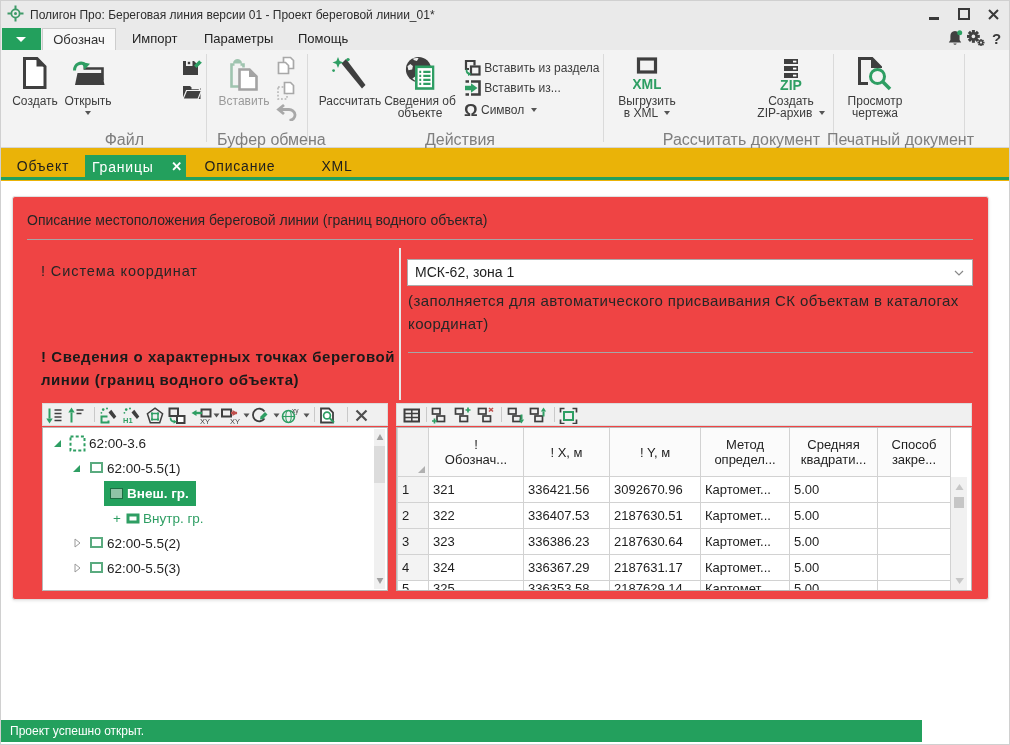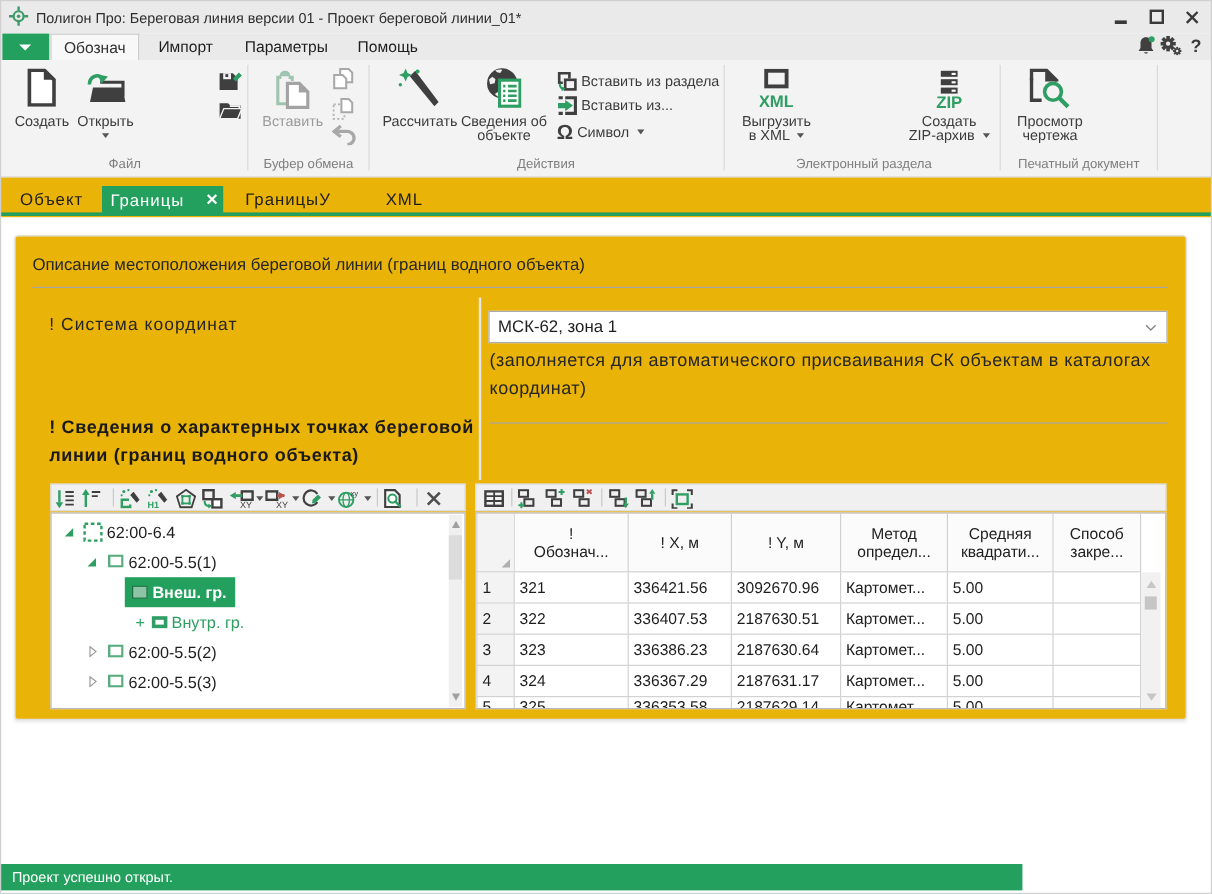--- a/index.html
+++ b/index.html
@@ -15,53 +15,53 @@
   #appbtn { position:absolute; left:2px; top:0px; width:39px; height:22px; background:#23a05d; }
   #appbtn:after { content:""; position:absolute; left:14px; top:9px; border-left:5px solid transparent;
       border-right:5px solid transparent; border-top:5px solid #fff; }
   .mtab { position:absolute; top:0; height:22px; line-height:22px; font-size:13px; color:#1e1e1e; text-align:center; }
   #mtab-active { position:absolute; left:42px; top:0px; width:74px; height:22px; background:#f8f8f8;
       border:1px solid #cdcdcd; border-bottom:none; line-height:22px; font-size:13px; text-align:center; }
   
   #ribbon { position:absolute; left:0; top:50px; width:1010px; height:98px; background:#f3f3f3;
             border-bottom:1px solid #d5d5d5; }
   .gsep { position:absolute; top:4px; height:88px; width:1px; background:#dadada; }
-  .glabel { position:absolute; top:81px; font-size:11px; color:#7e7e7e; text-align:center; white-space:nowrap; }
+  .glabel { position:absolute; top:81px; font-size:16px; color:#7e7e7e; text-align:right; white-space:nowrap; }
   .rbtn { position:absolute; top:4px; height:92px; text-align:center; font-size:12px; color:#3c3c3c; line-height:12.3px; }
   .rbtn .ric { position:absolute; left:50%; transform:translateX(-50%); top:3px; }
   .rbtn .rlab { position:absolute; top:41px; left:0; width:100%; }
   .dis { color:#9a9a9a; }
   .smallrow { position:absolute; font-size:12px; color:#3c3c3c; white-space:nowrap; }
   .darr { display:inline-block; width:0; height:0; border-left:3.5px solid transparent;
       border-right:3.5px solid transparent; border-top:4px solid #555; vertical-align:2px; margin-left:3px;}
   
   #doctabs { position:absolute; left:0; top:148px; width:1010px; height:33px; background:#eab308; }
   #doctabs .uline { position:absolute; left:0; top:29px; width:1010px; height:3px; background:#23a05d; }
   .dtab { position:absolute; top:7px; height:23px; line-height:23px; font-size:14px; letter-spacing:.8px; color:#1e1e1e; text-align:center; }
   #dtab-act { position:absolute; left:85px; top:7px; width:101px; height:25px; background:#23a05d; color:#fff;
       font-size:14px; letter-spacing:.8px; line-height:24px; padding-left:7px; }
 #dtab-act .x { position:absolute; right:3px; top:0; font-size:13px; font-weight:bold; }
   
-  #card { position:absolute; left:12px; top:196px; width:977px; height:404px; background:#eab308;
+  #card { position:absolute; left:12px; top:196px; width:977px; height:404px; background:#ef4444;
       border:1px solid #e0e0e0; border-radius:3px; box-shadow:0 1px 3px rgba(0,0,0,.10); }
   .hr { position:absolute; height:1px; background:#a6a6a6; }
   
   #combo { position:absolute; left:394px; top:62px; width:566px; height:27px; border:1px solid #ababab;
       background:#fff; font-size:14px; line-height:25px; padding-left:7px; color:#1e1e1e; }
   
   .toolbar { position:absolute; top:206px; height:23px; background:#f0f0f0; border:1px solid #dcdcdc; }
   #treepanel { position:absolute; left:29px; top:230px; width:346px; height:164px; border:1px solid #b8b8b8; background:#fff; }
   #tablepanel { position:absolute; left:383px; top:230px; width:576px; height:164px; border:1px solid #b8b8b8; background:#fff; overflow:hidden;}
   .trow { position:absolute; left:0; height:25px; line-height:25px; font-size:13.5px; color:#1e1e1e; white-space:nowrap; }
   
   table { border-collapse:collapse; table-layout:fixed; font-size:13px; color:#1e1e1e; margin-top:-1px; }
   td,th { border:1px solid #d2d2d2; padding:0 0 0 4px; text-align:left; font-weight:normal;
       white-space:nowrap; overflow:hidden; }
   
-  #statusbar { position:absolute; left:0; top:720px; width:852px; height:22px; background:#23a05d; }
+  #statusbar { position:absolute; left:0; top:720px; width:922px; height:22px; background:#23a05d; }
   #statusbar span { position:absolute; left:10px; top:4px; font-size:12px; color:#fff; }
 </style></head>
 <body>
 <div id="winborder"></div>
 
 <div id="titlebar">
   <svg class="abs" style="left:7px;top:5px" width="17" height="17" viewBox="0 0 17 17">
     <circle cx="8.5" cy="8.5" r="4.1" fill="none" stroke="#3e9a68" stroke-width="1.8"></circle>
     <circle cx="8.5" cy="8.5" r="1.5" fill="#3e9a68"></circle>
     <path d="M8.5 0.5v3.4 M8.5 13.1v3.4 M0.5 8.5h3.4 M13.1 8.5h3.4" stroke="#3e9a68" stroke-width="2"></path>
@@ -108,21 +108,21 @@
 
 <div id="ribbon">
   <div class="gsep" style="left:206px"></div>
   <div class="gsep" style="left:307px"></div>
   <div class="gsep" style="left:603px"></div>
   <div class="gsep" style="left:833px"></div>
   <div class="gsep" style="left:964px"></div>
   <div class="glabel" style="left:64px;width:80px">Файл</div>
   <div class="glabel" style="left:217px;width:80px">Буфер обмена</div>
   <div class="glabel" style="left:415px;width:80px">Действия</div>
-  <div class="glabel" style="left:620px;width:200px">Электронный раздела</div>
+  <div class="glabel" style="left:620px;width:200px">Рассчитать документ</div>
   <div class="glabel" style="left:824px;width:150px">Печатный документ</div>
 
   <div class="rbtn" style="left:7px;width:56px">
     <svg class="ric" width="25" height="32" viewBox="0 0 25 32" id="ic-new">
         <path d="M2 1.5h12.5l8 8v21H2z" fill="#fff" stroke="#3f3f3f" stroke-width="3"></path>
         <path d="M14 1l8.5 8.5H14z" fill="#3f3f3f"></path>
       </svg>
     <div class="rlab">Создать</div>
     </div>
   <div class="rbtn" style="left:63px;width:50px">
@@ -241,21 +241,21 @@
     Вставить из...</div>
   <div class="smallrow" style="left:464px;top:51px">
     <span style="font-size:17px;font-weight:bold;color:#3f3f3f;vertical-align:-2px">Ω</span>
     Символ <span class="darr"></span></div>
 </div>
 
 <div id="doctabs">
   <div class="uline"></div>
   <div class="dtab" style="left:13px;width:60px">Объект</div>
   <div id="dtab-act">Границы<span class="x">✕</span></div>
-  <div class="dtab" style="left:195px;width:90px">ГраницыУ</div>
+  <div class="dtab" style="left:195px;width:90px">Описание</div>
   <div class="dtab" style="left:317px;width:40px">XML</div>
 </div>
 
 <div id="card">
   <div class="abs" style="left:14px;top:15px;font-size:14px;color:#262626">Описание местоположения береговой линии (границ водного объекта)</div>
   <div class="hr" style="left:14px;top:42px;width:946px"></div>
   <div class="abs" style="left:28px;top:66px;font-size:14.5px;letter-spacing:.9px;color:#262626">! Система координат</div>
   <div class="abs" style="left:386px;top:51px;width:2px;height:152px;background:#e8e8e8"></div>
   <div id="combo">МСК-62, зона 1
     <svg class="abs" style="right:8px;top:10px" width="10" height="6" viewBox="0 0 10 6">
@@ -399,21 +399,21 @@
     </div>
 
   <div id="treepanel">
     <div class="trow" style="top:3px">
       <svg class="abs" style="left:10px;top:8px" width="9" height="9" viewBox="0 0 9 9">
           <path d="M8 1v7H1z" fill="#2e9e63"></path>
         </svg>
       <svg class="abs" style="left:26px;top:4px" width="17" height="17" viewBox="0 0 17 17">
           <rect x="1.5" y="1.5" width="14" height="14" fill="none" stroke="#2e9e63" stroke-width="2" stroke-dasharray="3 2.2"></rect>
         </svg>
-      <span style="position:absolute;left:46px">62:00-6.4</span>
+      <span style="position:absolute;left:46px">62:00-3.6</span>
     </div>
     <div class="trow" style="top:28px">
       <svg class="abs" style="left:29px;top:8px" width="9" height="9" viewBox="0 0 9 9">
           <path d="M8 1v7H1z" fill="#2e9e63"></path>
         </svg>
       <svg class="abs" style="left:47px;top:6px" width="13" height="11" viewBox="0 0 13 11">
           <rect x="1" y="1" width="11" height="9" fill="#fff" stroke="#5aab7f" stroke-width="2"></rect>
         </svg>
       <span style="position:absolute;left:64px">62:00-5.5(1)</span>
     </div>

